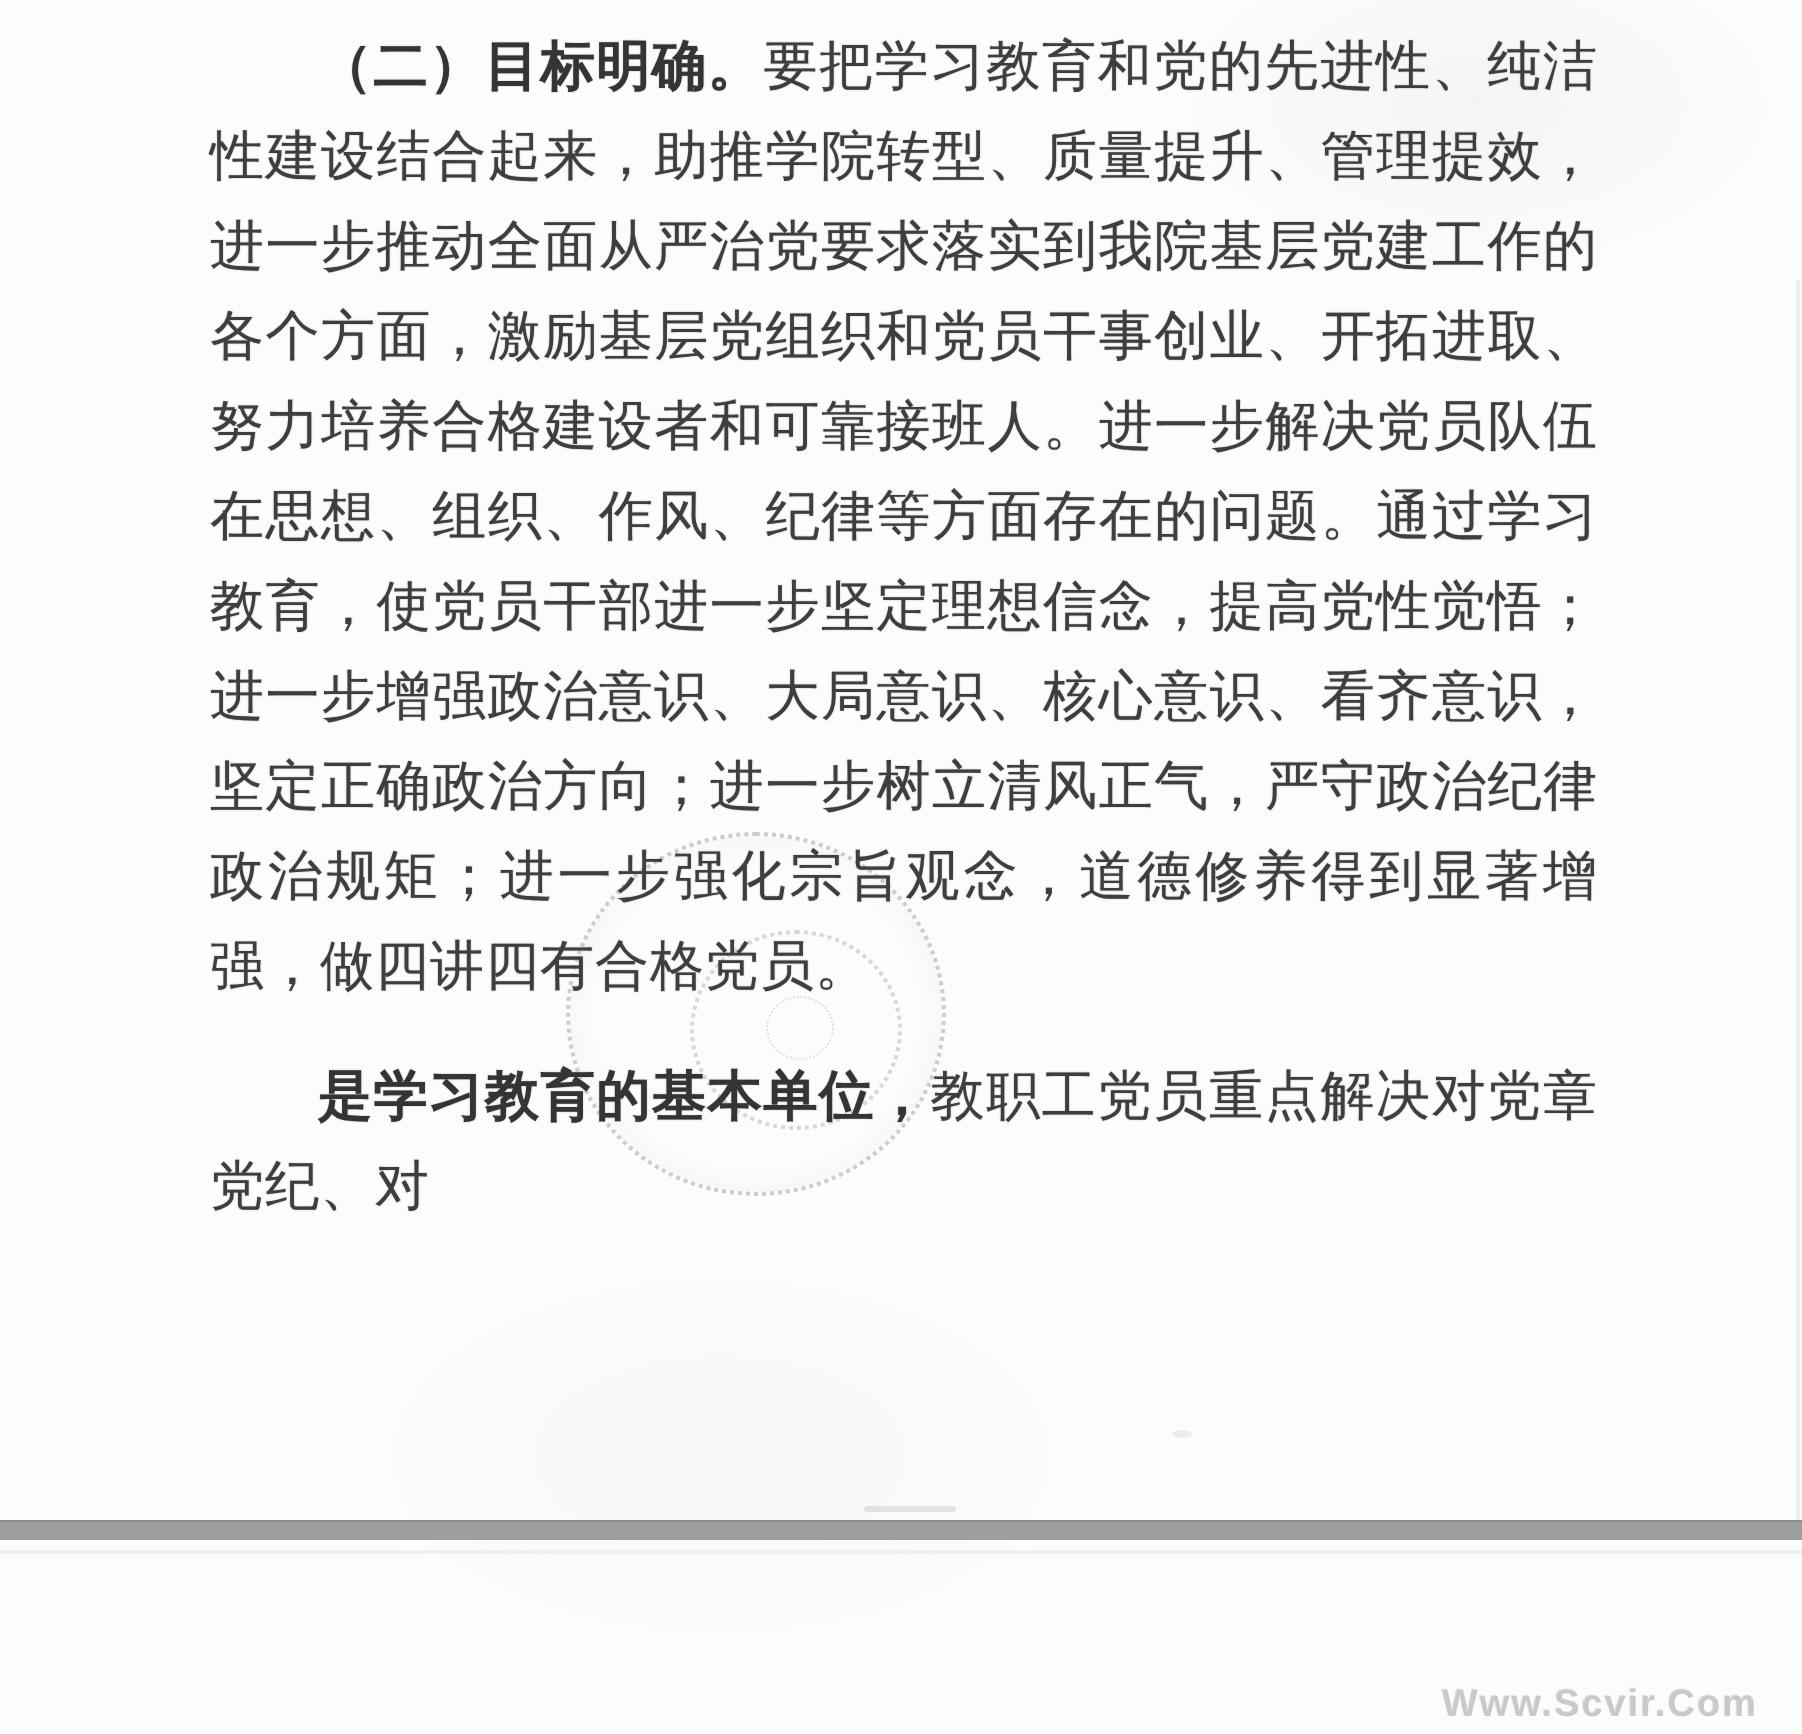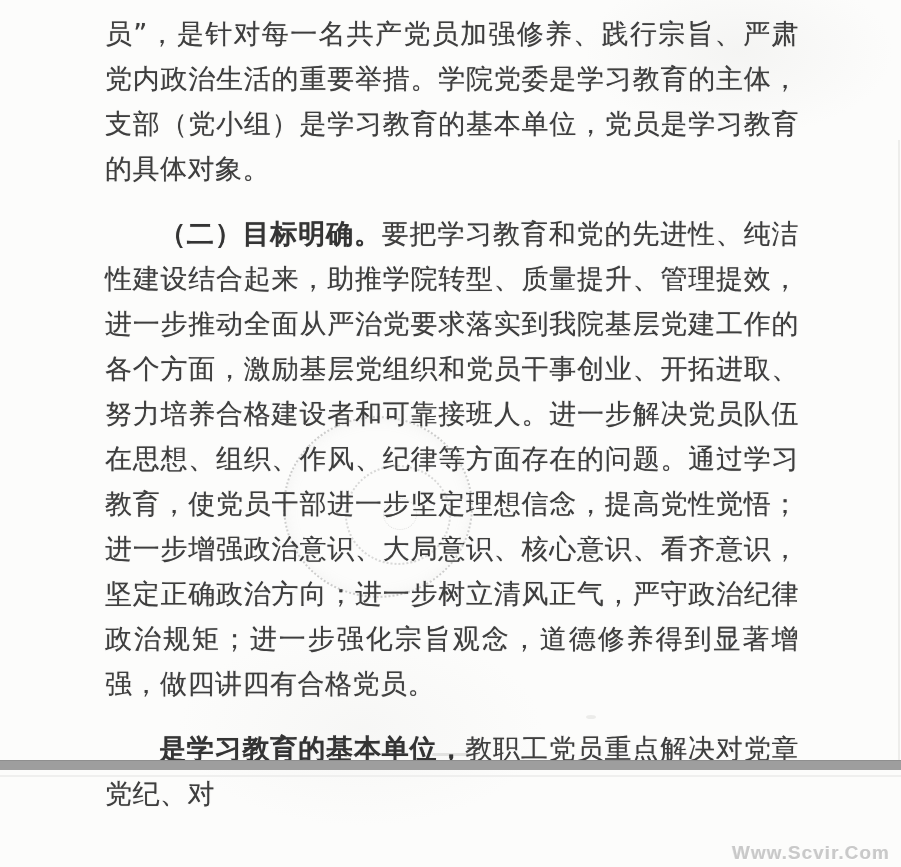--- a/index.html
+++ b/index.html
@@ -68,21 +68,21 @@
   .divider-faint-line {
     position: absolute;
     left: 0; top: 775px;
     width: 901px; height: 2px;
     background: #efefee;
     z-index: 3;
   }
   
   .watermark {
     position: absolute;
-    right: 11px; top: 842px;
+    right: 22px; top: 842px;
     z-index: 4;
     font-family: "Liberation Sans", sans-serif;
     font-weight: bold;
     font-size: 19px;
     letter-spacing: 1px;
     color: #c9c9c9;
     text-shadow: 0.5px 0.5px 0 #ffffff, -0.5px -0.5px 0 #e4e4e4;
   }
   
   .scan-edge-line {
@@ -117,21 +117,20 @@
 
   <div class="stamp-ring stamp-outer"></div>
   <div class="stamp-ring stamp-inner"></div>
   <div class="stamp-ring stamp-core"></div>
 
   <div class="scan-edge-line"></div>
   <div class="scan-smudge-1"></div>
   <div class="scan-smudge-2"></div>
 
   <div class="doc-text" style="color: rgb(62, 62, 62);">
-    <p><span class="para-lead"></span><span>员”，是针对每一名共产党员加强修养、践行宗旨、严肃党内政治生活的重要举措。学院党委是学习教育的主体，支部（党小组）是学习教育的基本单位，党员是学习教育的具体对象。</span></p>
     <p class="indented"><span class="para-lead">（二）目标明确。</span><span>要把学习教育和党的先进性、纯洁性建设结合起来，助推学院转型、质量提升、管理提效，进一步推动全面从严治党要求落实到我院基层党建工作的各个方面，激励基层党组织和党员干事创业、开拓进取、努力培养合格建设者和可靠接班人。进一步解决党员队伍在思想、组织、作风、纪律等方面存在的问题。通过学习教育，使党员干部进一步坚定理想信念，提高党性觉悟；进一步增强政治意识、大局意识、核心意识、看齐意识，坚定正确政治方向；进一步树立清风正气，严守政治纪律政治规矩；进一步强化宗旨观念，道德修养得到显著增强，做四讲四有合格党员。</span></p>
     <p class="indented"><span class="para-lead">是学习教育的基本单位，</span><span>教职工党员重点解决对党章党纪、对</span></p>
   </div>
 
   <div class="divider-bar" style="background: rgb(158, 158, 158);"></div>
   <div class="divider-faint-line"></div>
 
   <div class="watermark" style="color: rgb(201, 201, 201);">Www.Scvir.Com</div>
 
 </div>

